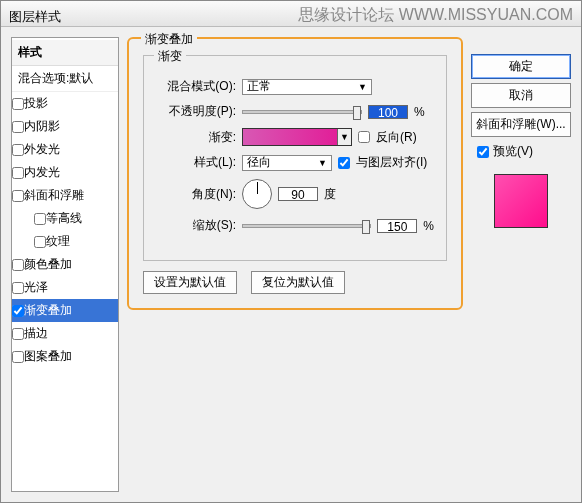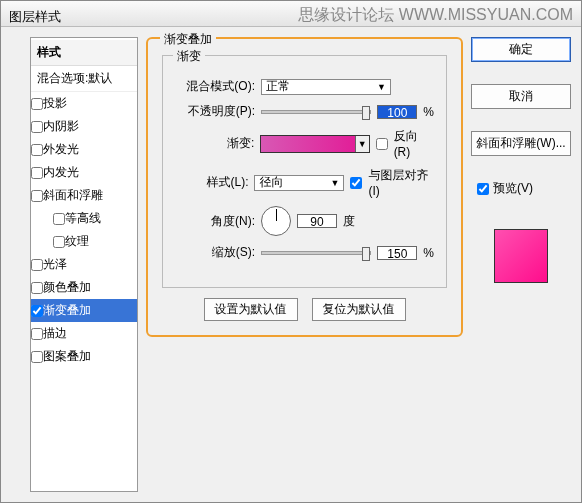--- a/index.html
+++ b/index.html
@@ -2,21 +2,21 @@
 <html><head>
 <meta charset="utf-8">
 <style>
 * { box-sizing: border-box; margin: 0; padding: 0; font-family: "Microsoft YaHei", SimSun, sans-serif; font-size: 12px; }
 body { background: #fff; }
 .window { width: 582px; height: 503px; background: #f0f0f0; border: 1px solid #888; }
 .titlebar { height: 26px; background: linear-gradient(#fafafa,#e4e4e4); border-bottom: 1px solid #bbb; padding: 0 8px; display: flex; align-items: flex-end; justify-content: space-between; }
 .titlebar .title { font-size: 13px; }
 .titlebar .watermark { font-size: 16px; color: #888; }
 .content { display: flex; padding: 10px; gap: 8px; height: calc(100% - 26px); }
-.sidebar { width: 108px; background: #fff; border: 1px solid #999; padding: 2px 0; overflow: hidden; margin-left: 19px; }
+.sidebar { width: 108px; background: #fff; border: 1px solid #999; padding: 2px 0; overflow: hidden; }
 .side-head { font-weight: bold; padding: 4px 6px; background: #f4f4f4; border-bottom: 1px solid #ddd; }
 .side-sub { padding: 4px 6px; border-bottom: 1px solid #eee; }
 .side-item { padding: 3px 0; display: flex; align-items: center; cursor: pointer; }
 .side-item.indent { padding-left: 22px; }
 .side-item.selected { background: #3874d6; color: #fff; }
 .side-item input[type=checkbox] { width: 12px; height: 12px; }
 .main { flex: 1; position: relative; }
 .fieldset { border: 2px solid #f0a030; border-radius: 6px; padding: 10px 14px 14px; position: relative; }
 .legend { position: absolute; top: -8px; left: 12px; background: #f0f0f0; padding: 0 4px; font-size: 12px; }
 .inner-fieldset { border: 1px solid #bbb; margin-top: 6px; padding: 14px 12px 18px; position: relative; }
@@ -26,23 +26,23 @@
 .select { background: #fff; border: 1px solid #888; padding: 1px 4px; min-width: 90px; display: inline-flex; align-items: center; justify-content: space-between; height: 16px; }
 .select .arrow { font-size: 9px; margin-left: 20px; }
 .slider { flex: 1; height: 4px; background: #ccc; position: relative; border: 1px solid #999; max-width: 120px; }
 .slider .thumb { position: absolute; top: -5px; width: 8px; height: 14px; background: #eee; border: 1px solid #666; }
 .numbox { width: 40px; height: 14px; border: 1px solid #666; background: #fff; text-align: center; }
 .numbox.hi { background: #1a5bd6; color: #fff; }
 .gradient-swatch { width: 110px; height: 18px; border: 1px solid #333; background: linear-gradient(90deg,#d858b4,#e31694); display: inline-flex; align-items: center; justify-content: flex-end; }
 .gradient-swatch .arrow { background: #eee; width: 14px; height: 16px; border-left: 1px solid #666; text-align: center; font-size: 9px; line-height: 16px; }
 .angle-dial { width: 30px; height: 30px; border: 1px solid #666; border-radius: 50%; background: #fff; position: relative; }
 .angle-dial .hand { position: absolute; left: 50%; bottom: 50%; width: 1px; height: 12px; background: #000; transform-origin: bottom center; }
-.btn-row { display: flex; gap: 14px; justify-content: center; margin-top: 10px; }
+.btn-row { display: flex; gap: 14px; justify-content: flex-start; margin-top: 10px; }
 .btn { background: #fdfdfd; border: 1px solid #888; padding: 2px 10px; cursor: pointer; }
-.rightcol { width: 100px; display: flex; flex-direction: column; gap: 22px; align-items: stretch; }
+.rightcol { width: 100px; display: flex; flex-direction: column; gap: 4px; align-items: stretch; margin-top: 17px; }
 .rightcol .btn { padding: 3px 4px; text-align: center; }
 .rightcol .btn.primary { border: 1px solid #2a5db0; box-shadow: 0 0 0 1px #7fb0ff inset; }
 .preview-check { display: flex; align-items: center; gap: 4px; padding: 2px 6px; }
 .preview-swatch { width: 54px; height: 54px; background: linear-gradient(135deg,#ff4fb0,#ff0d8c); margin: 8px auto; border: 1px solid #333; }
 .chk { width: 12px; height: 12px; }
 </style>
 </head>
 <body>
 
 <div class="window">
@@ -78,25 +78,25 @@
           <div class="side-item indent">
             <input type="checkbox" style="">
             <span>等高线</span>
           </div>
           <div class="side-item indent">
             <input type="checkbox" style="">
             <span>纹理</span>
           </div>
           <div class="side-item">
             <input type="checkbox" style="">
-            <span>光泽</span>
+            <span>颜色叠加</span>
           </div>
           <div class="side-item">
             <input type="checkbox" style="">
-            <span>颜色叠加</span>
+            <span>光泽</span>
           </div>
           <div class="side-item selected">
             <input type="checkbox" checked="" style="">
             <span>渐变叠加</span>
           </div>
           <div class="side-item">
             <input type="checkbox" style="">
             <span>描边</span>
           </div>
           <div class="side-item">

